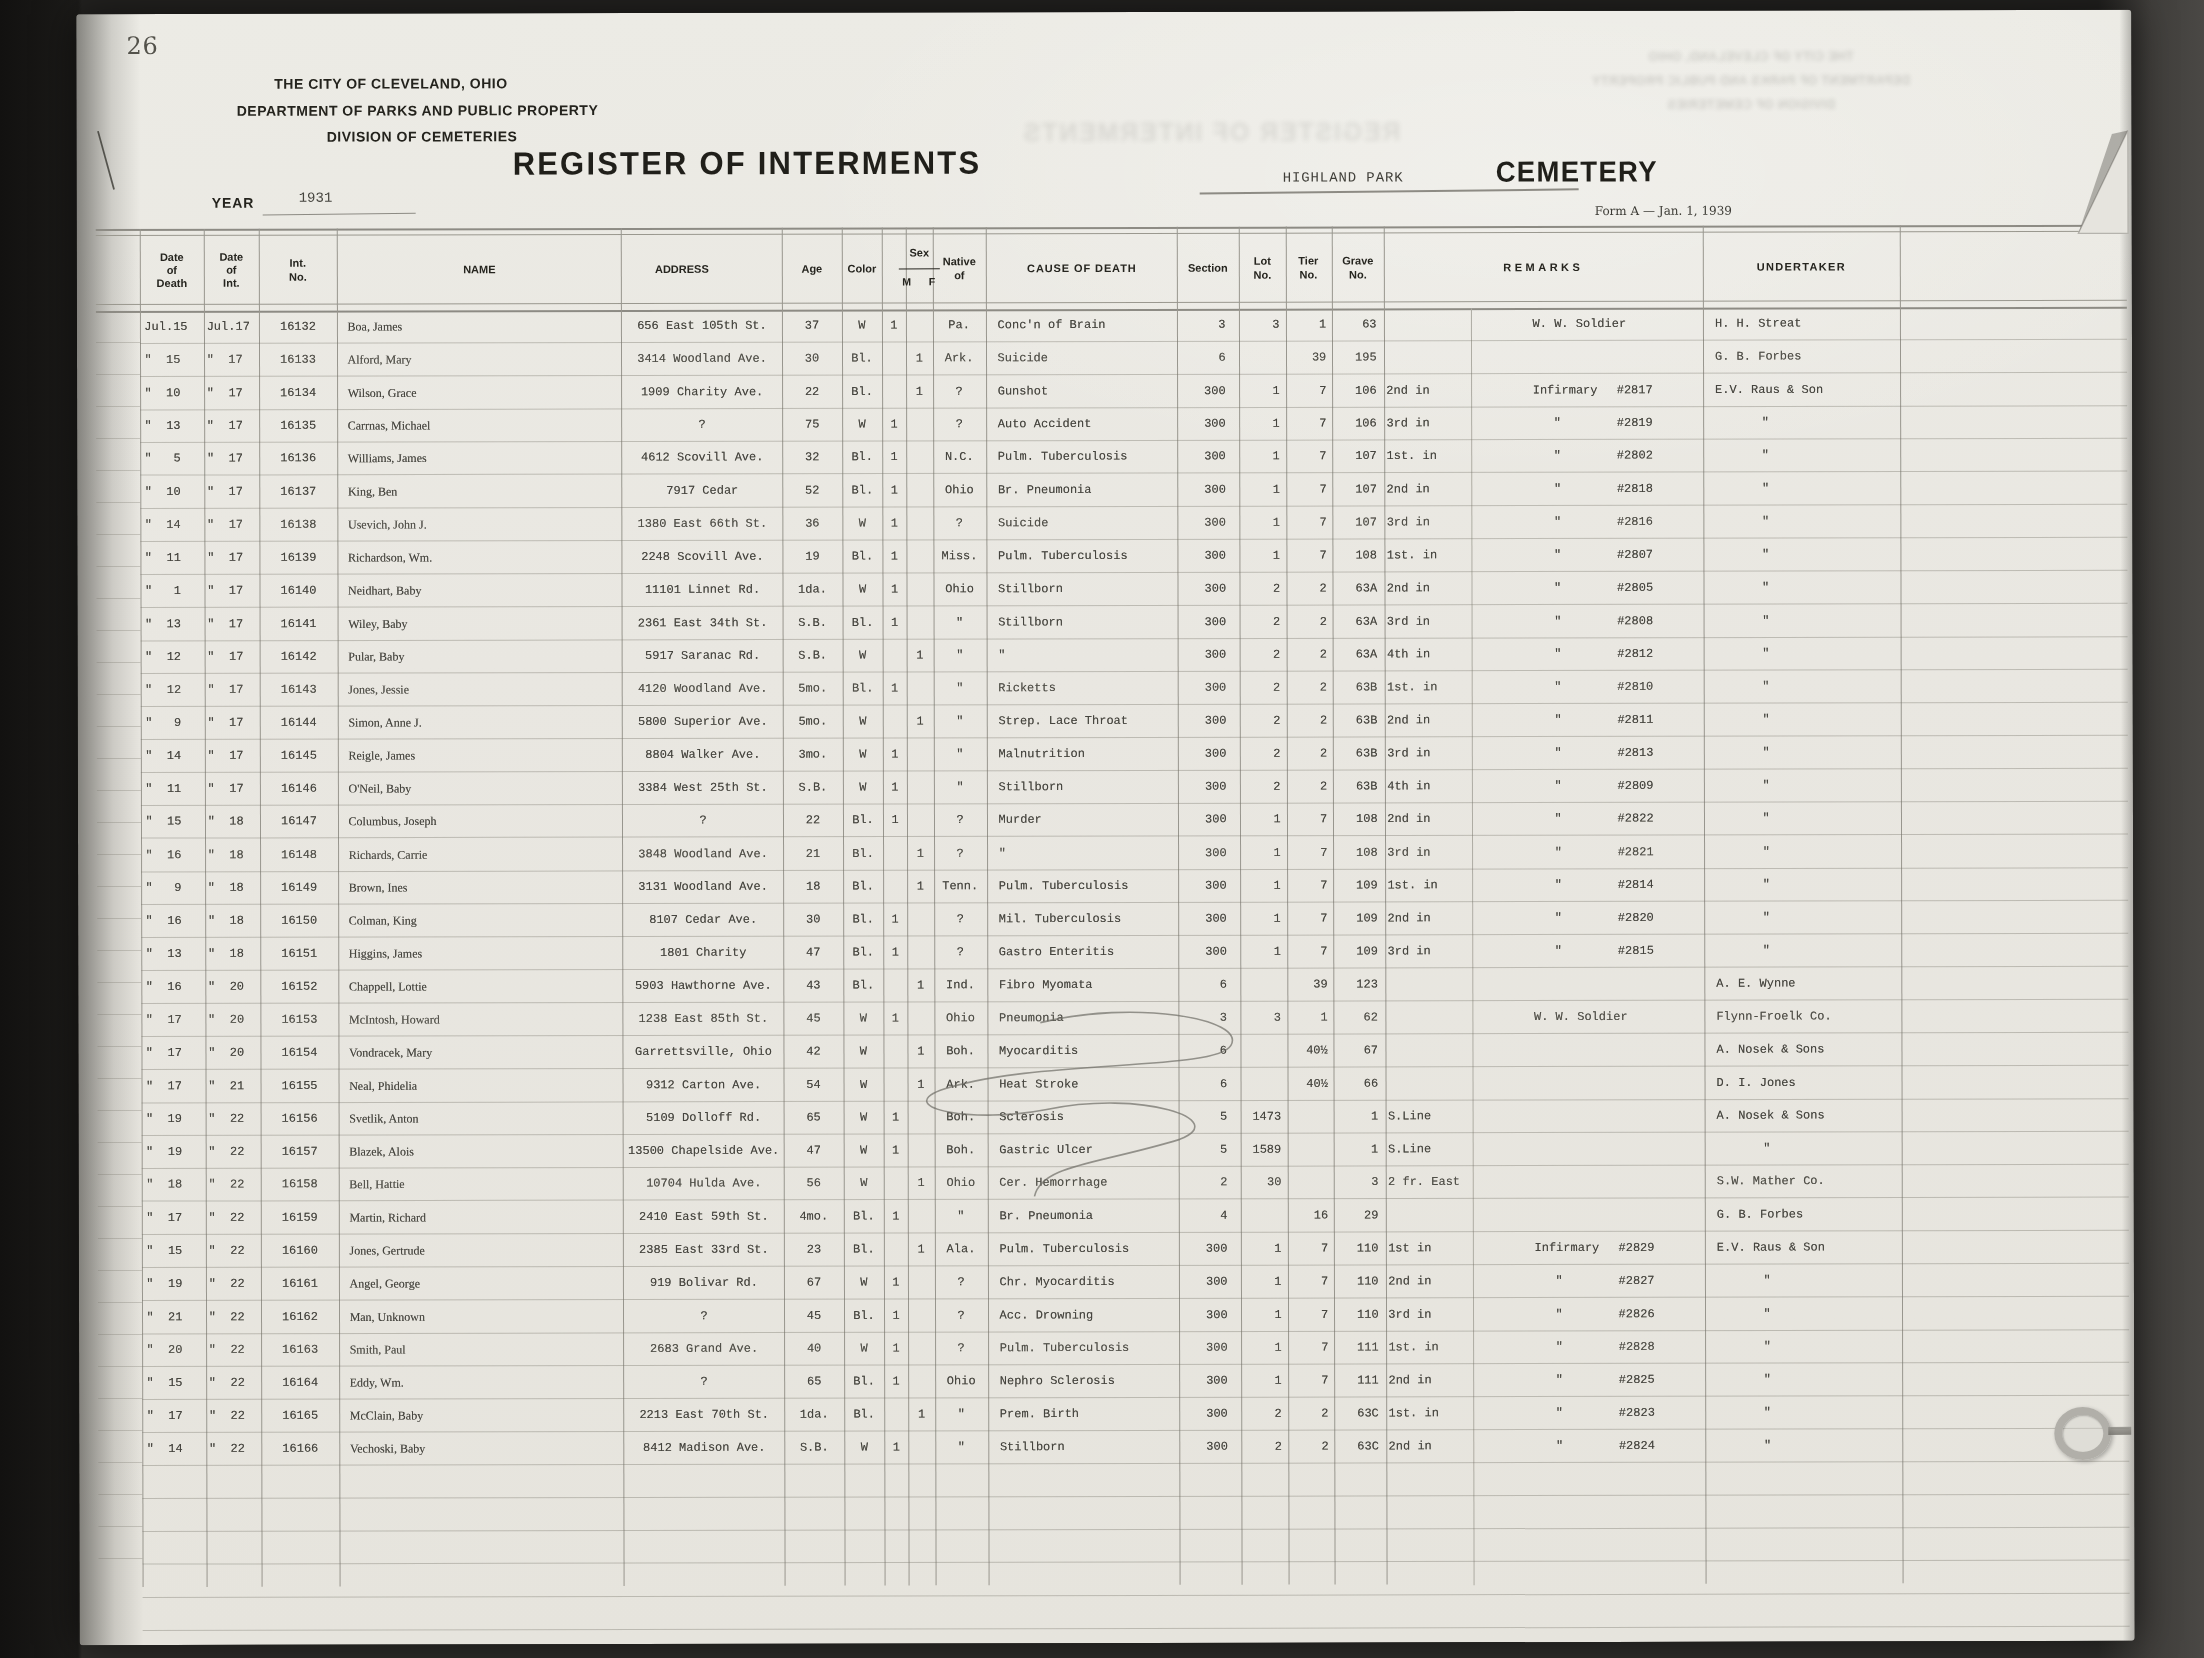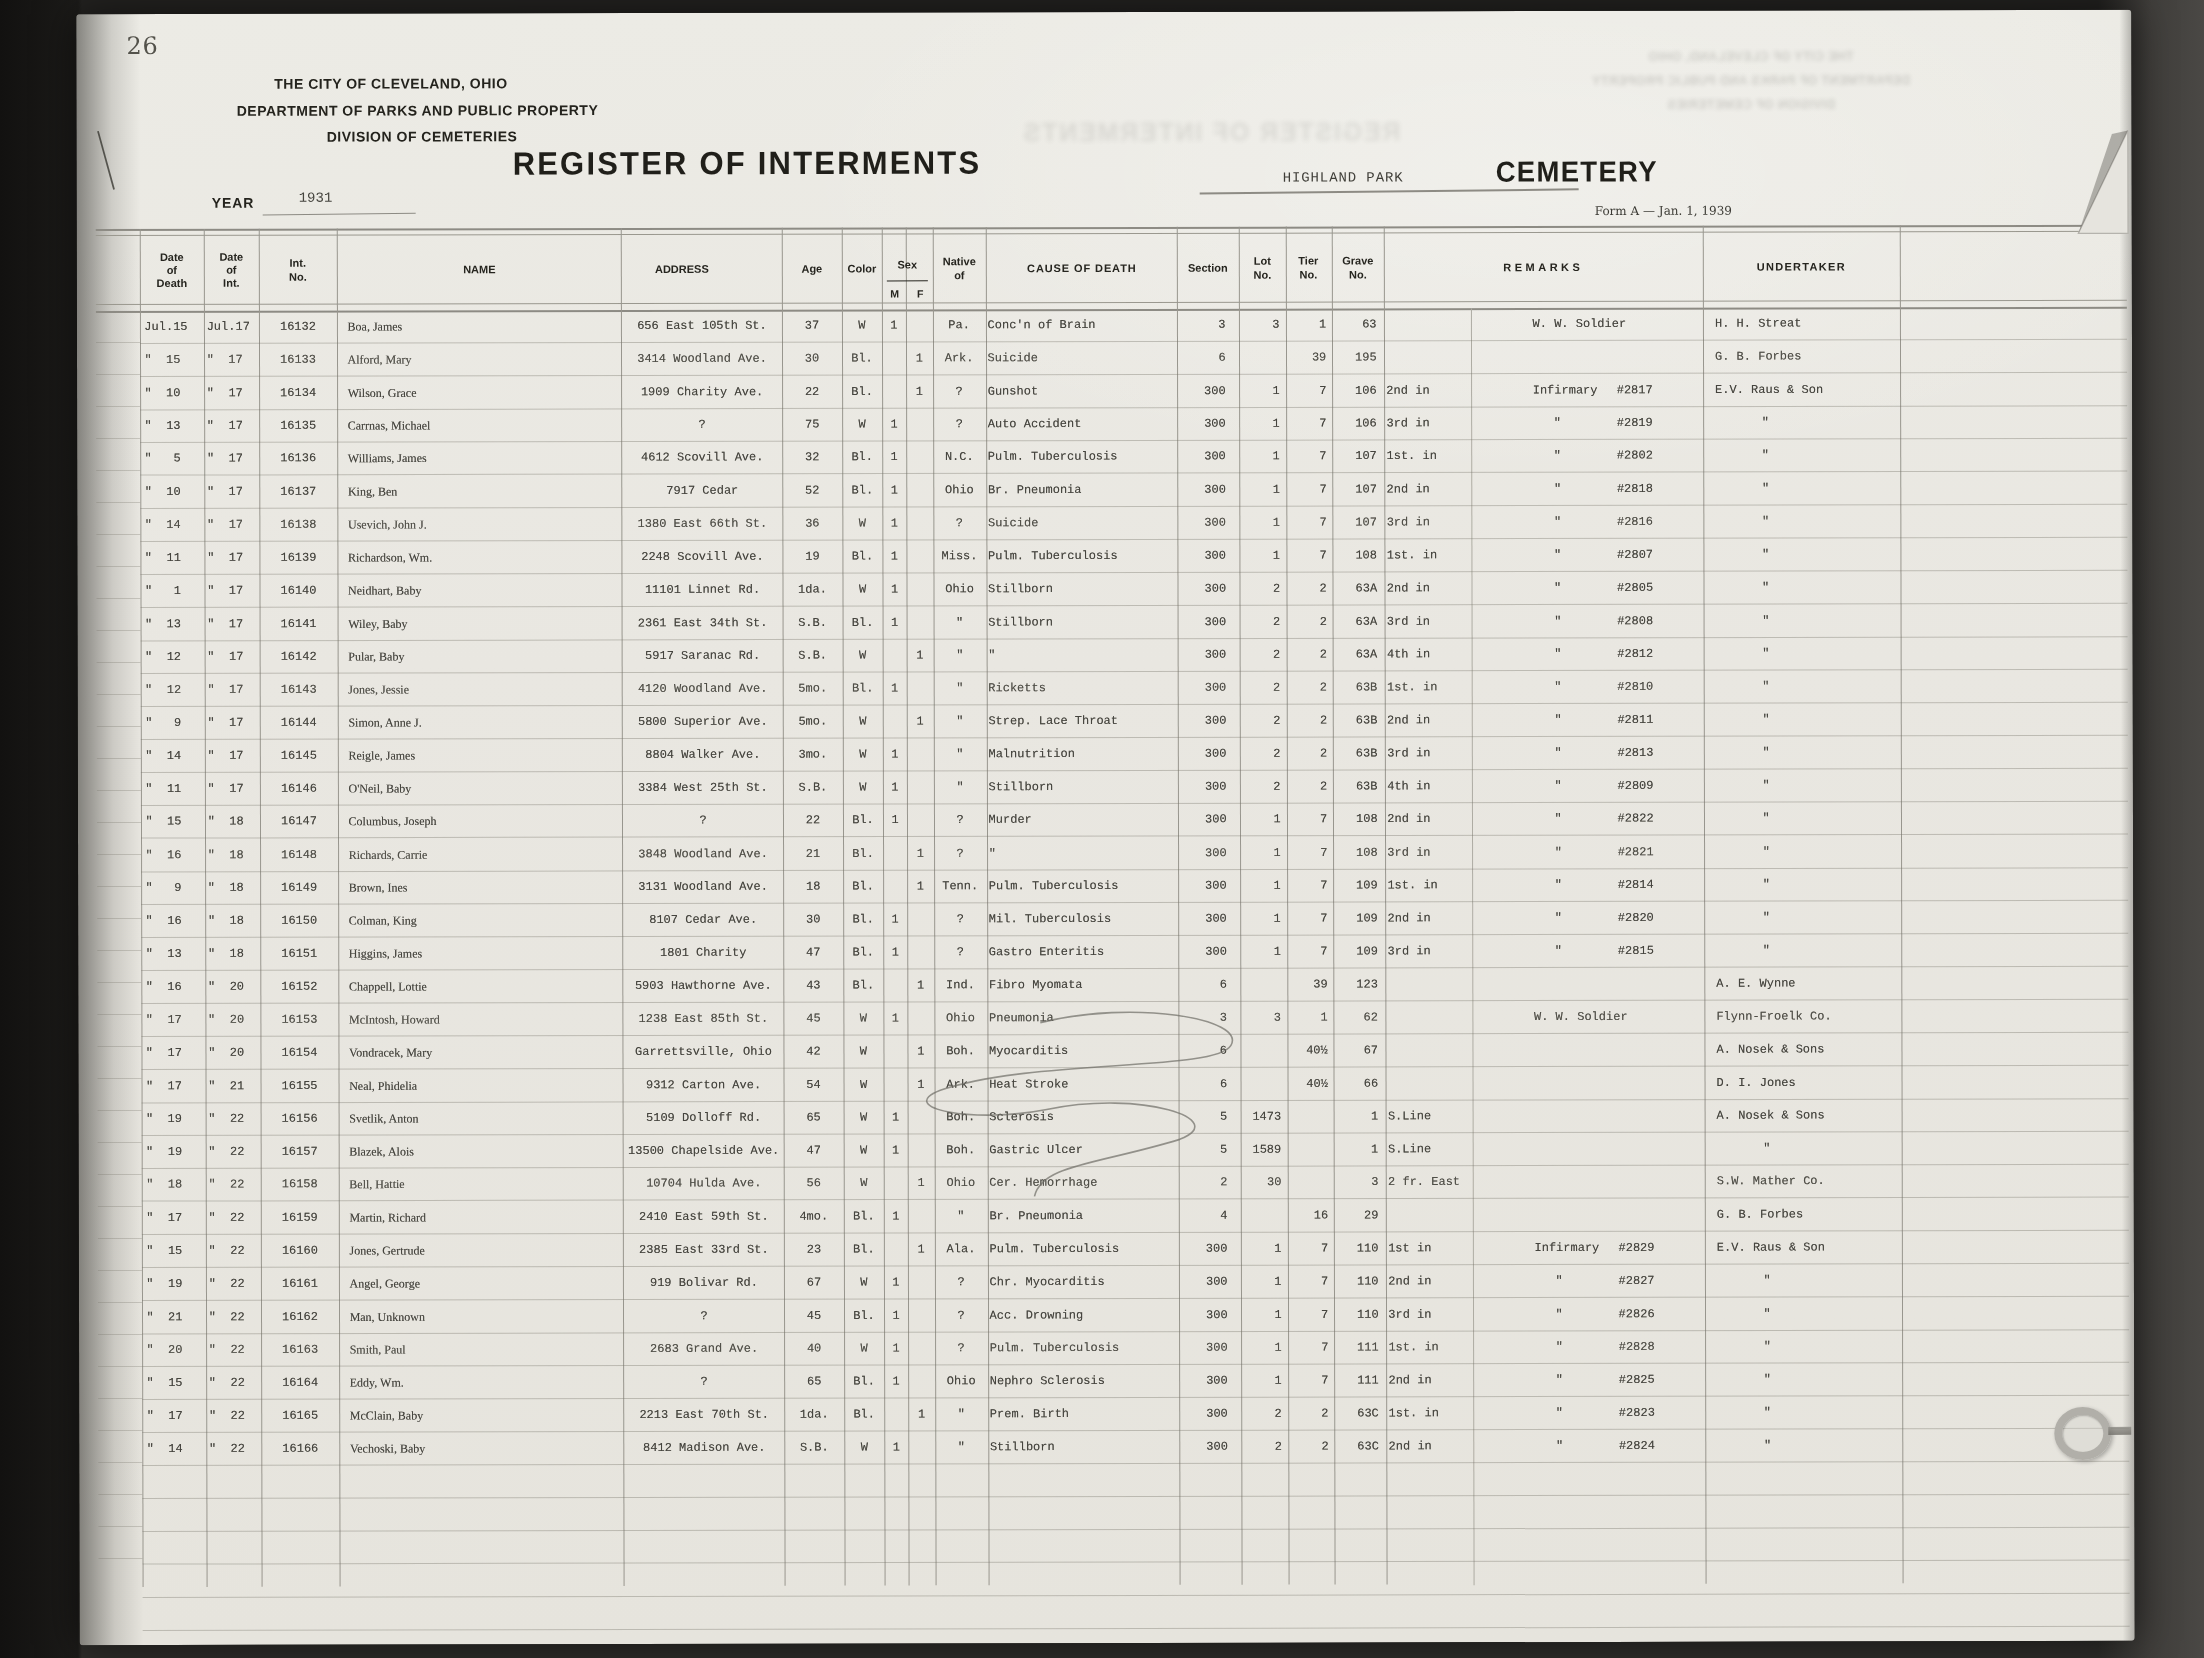--- a/index.html
+++ b/index.html
@@ -58,21 +58,21 @@
   
   .table{position:absolute;left:63px;top:215px;width:1987px;height:1358px;}
   .hline{position:absolute;height:1.8px;background:#8d8b84;left:-44px;width:2031px;}
   .hline.t1{top:0;}  .hline.t2{top:6.2px;height:0.9px;background:#9a988f;}
   .hline.b1{top:75px;height:0.9px;background:#9a988f;} .hline.b2{top:82px;}
   .vline{position:absolute;top:0;width:0.9px;height:1358px;background:#98968e;}
   .vline.inner{top:82px;height:1277px;background:#aeaca3;}
   .thead{position:absolute;left:0;top:7px;width:100%;height:69px;color:#26251f;}
   .hcell{position:absolute;top:0;height:69px;display:flex;align-items:center;justify-content:center;
     text-align:center;font-size:11px;font-weight:bold;white-space:pre-line;line-height:13.3px;}
-  .sexgrp{position:absolute;top:12px;height:69px;}
+  .sexgrp{position:absolute;top:0;height:69px;margin-left:12px;}
   .sexgrp .sexlab{position:absolute;left:0;right:0;top:12.4px;text-align:center;font-size:11px;font-weight:bold;}
   .sexgrp .sexbar{position:absolute;left:5.3px;right:5.3px;top:34px;height:0.9px;background:#26251f;}
   .sexgrp .mf{position:absolute;left:0;right:0;top:41px;display:flex;}
   .sexgrp .mf span{flex:1;text-align:center;font-size:10.6px;font-weight:bold;}
 
   .tbody{position:absolute;left:0;top:82px;width:100%;}
   .trow{display:grid;height:32px;
     grid-template-columns:64px 55px 78px 285px 160px 60px 40px 24px 26.6px 53px 192px 62px 47px 45px 52px 87px 146px 86px 197px 1fr;
     border-bottom:0.9px solid rgba(118,115,104,.38);}
   .left-lines{position:absolute;left:-44px;top:82px;width:44px;height:1277px;
@@ -82,21 +82,21 @@
     text-shadow:0 0 0.5px rgba(70,68,60,.55);}
   .trow:nth-child(5n+2) .cell{color:#504f48;}
   .trow:nth-child(7n+3){transform:translateY(0.4px);}
   .trow:nth-child(11n+5){transform:translateY(-0.4px);}
   .c-death{padding-left:4.4px;}
   .c-int{padding-left:2.7px;text-align:right;}
   .c-no{justify-content:center;text-align:right;}
   .c-name{padding-left:10.6px;font-family:Liberation Serif, serif;}
   .c-address{justify-content:center;}
   .c-age,.c-color,.c-m,.c-f,.c-native{justify-content:center;}
-  .c-cause{padding-left:2px;}
+  .c-cause{padding-left:12px;}
   .c-section{justify-content:flex-end;padding-right:14px;}
   .c-lot{justify-content:flex-end;padding-right:7px;}
   .c-tier{justify-content:flex-end;padding-right:5.3px;}
   .c-grave{justify-content:flex-end;padding-right:7px;}
   .c-gnote{padding-left:2.7px;}
   .c-remark1{padding-left:62px;}
   .c-remark1.ditto{padding-left:83px;}
   .c-undertaker{padding-left:12.4px;}
   .c-undertaker.ditto{padding-left:59px;}
 

